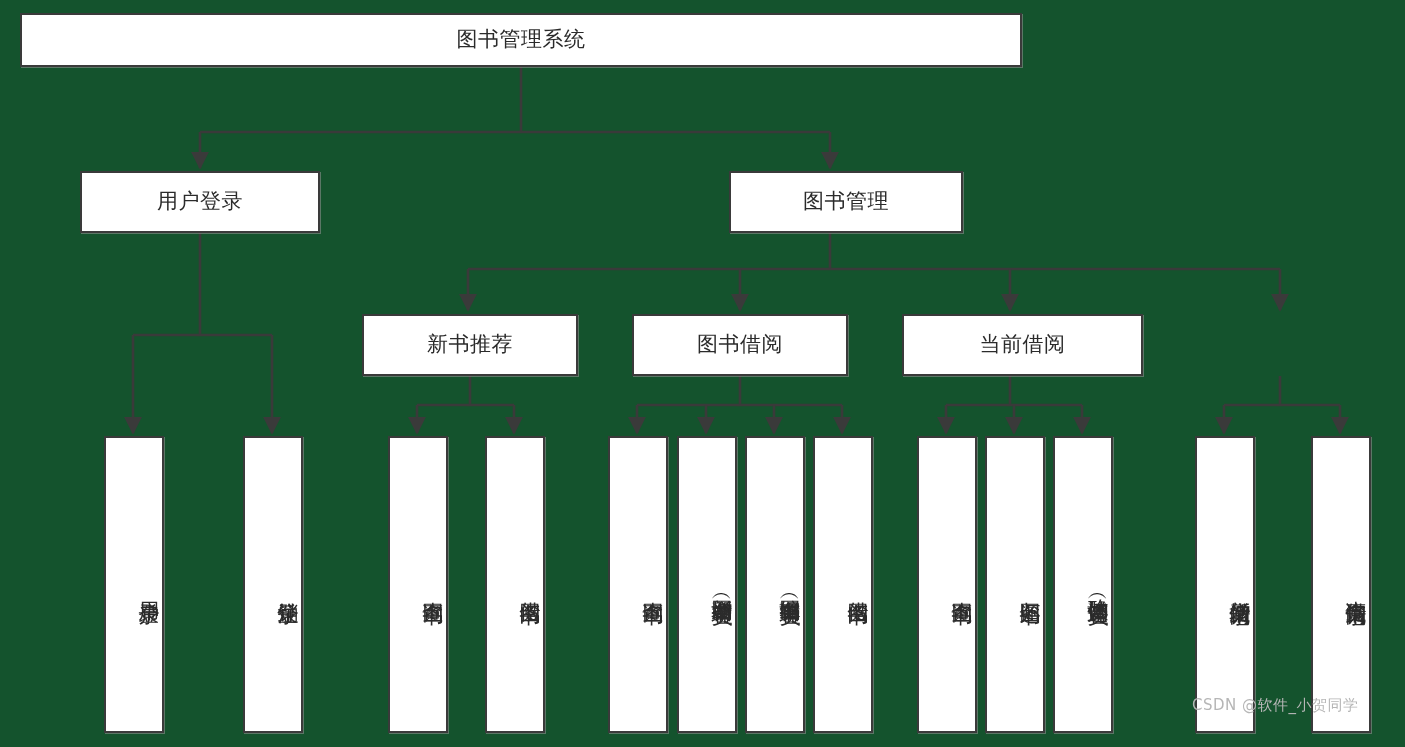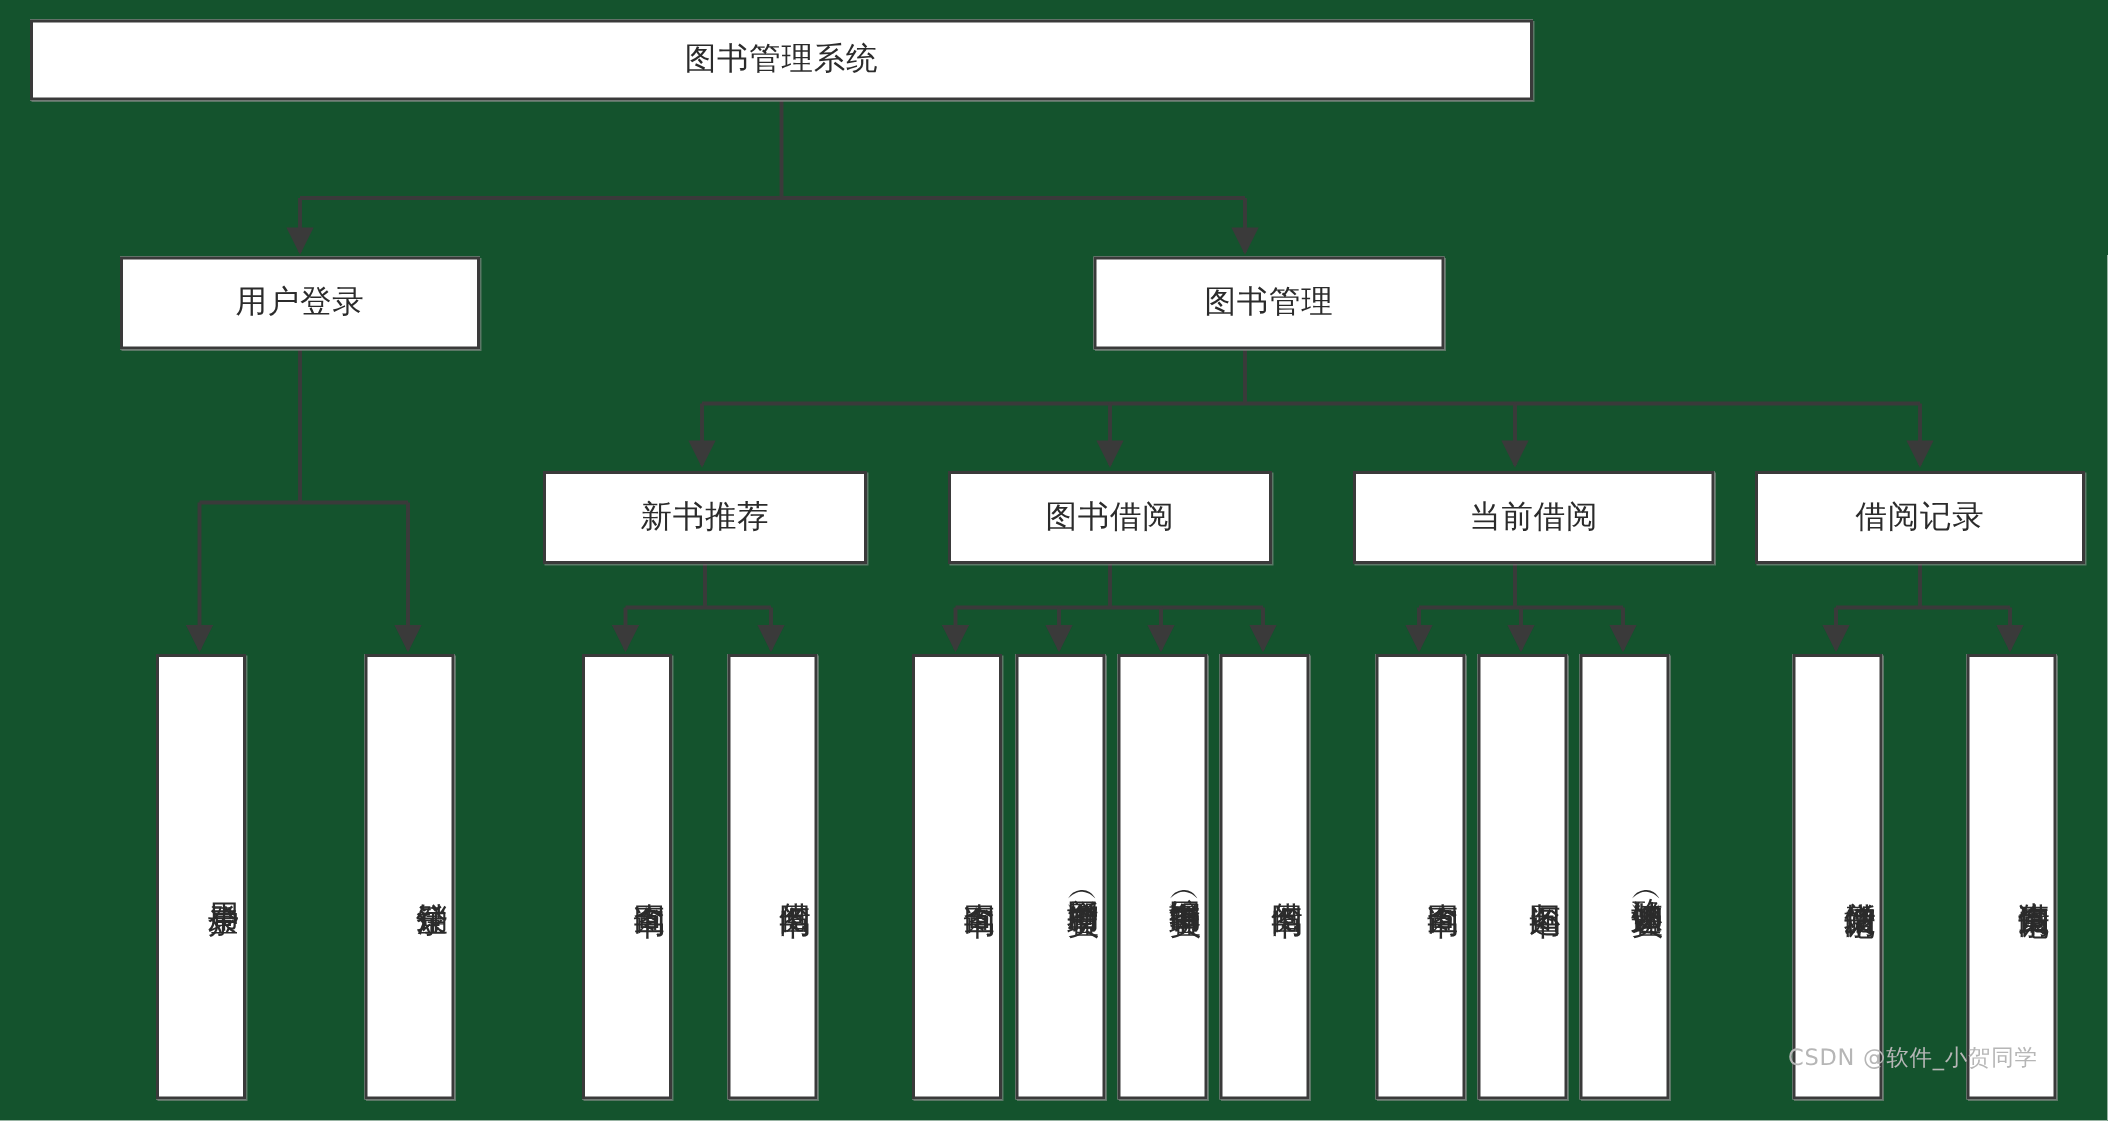--- a/index.html
+++ b/index.html
@@ -136,23 +136,20 @@
 
   <div class="node node-h" style="left:362px; top:314px; width:216px; height:62px;">
     <span>新书推荐</span>
   </div>
   <div class="node node-h" style="left:632px; top:314px; width:216px; height:62px;">
     <span>图书借阅</span>
   </div>
   <div class="node node-h" style="left:902px; top:314px; width:241px; height:62px;">
     <span>当前借阅</span>
   </div>
-  <div class="node node-h" style="left:1170px; top:314px; width:220px; height:62px;">
-    <span>借阅记录</span>
-  </div>
 
   <div class="node node-v" style="left:104px; top:436px; width:60px; height:297px;">
     <span class="vtext">用户登录</span>
   </div>
   <div class="node node-v" style="left:243px; top:436px; width:60px; height:297px;">
     <span class="vtext">注销登录</span>
   </div>
 
   <div class="node node-v" style="left:388px; top:436px; width:60px; height:297px;">
     <span class="vtext">查询图书</span>

